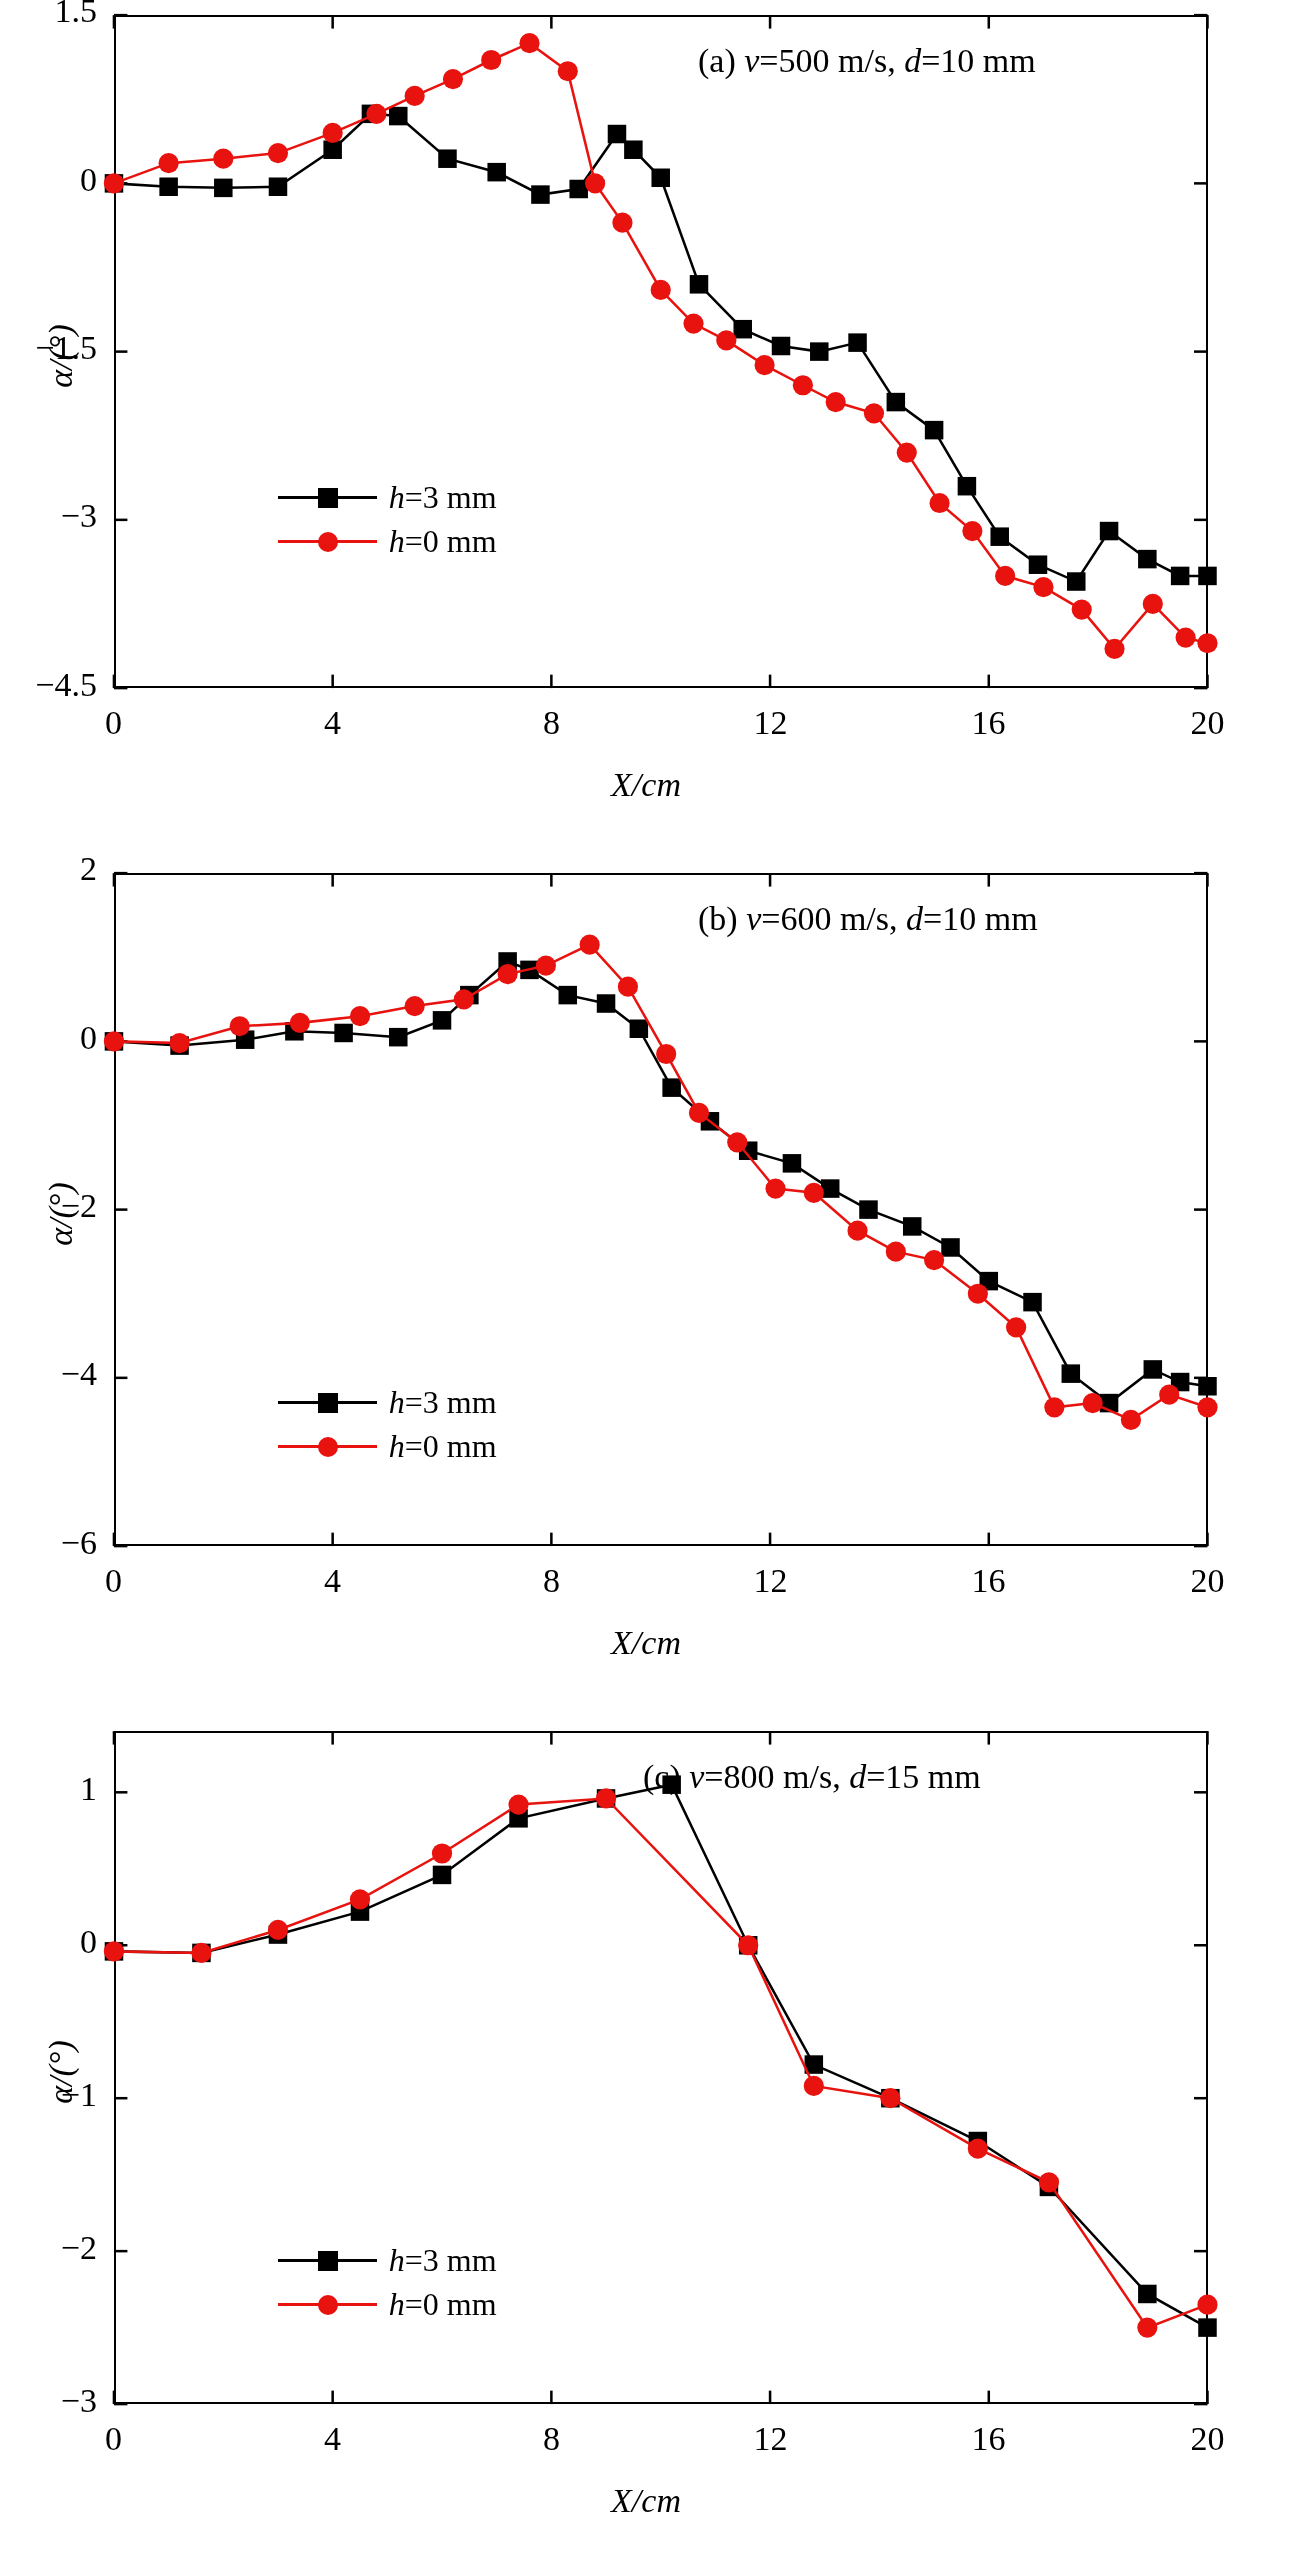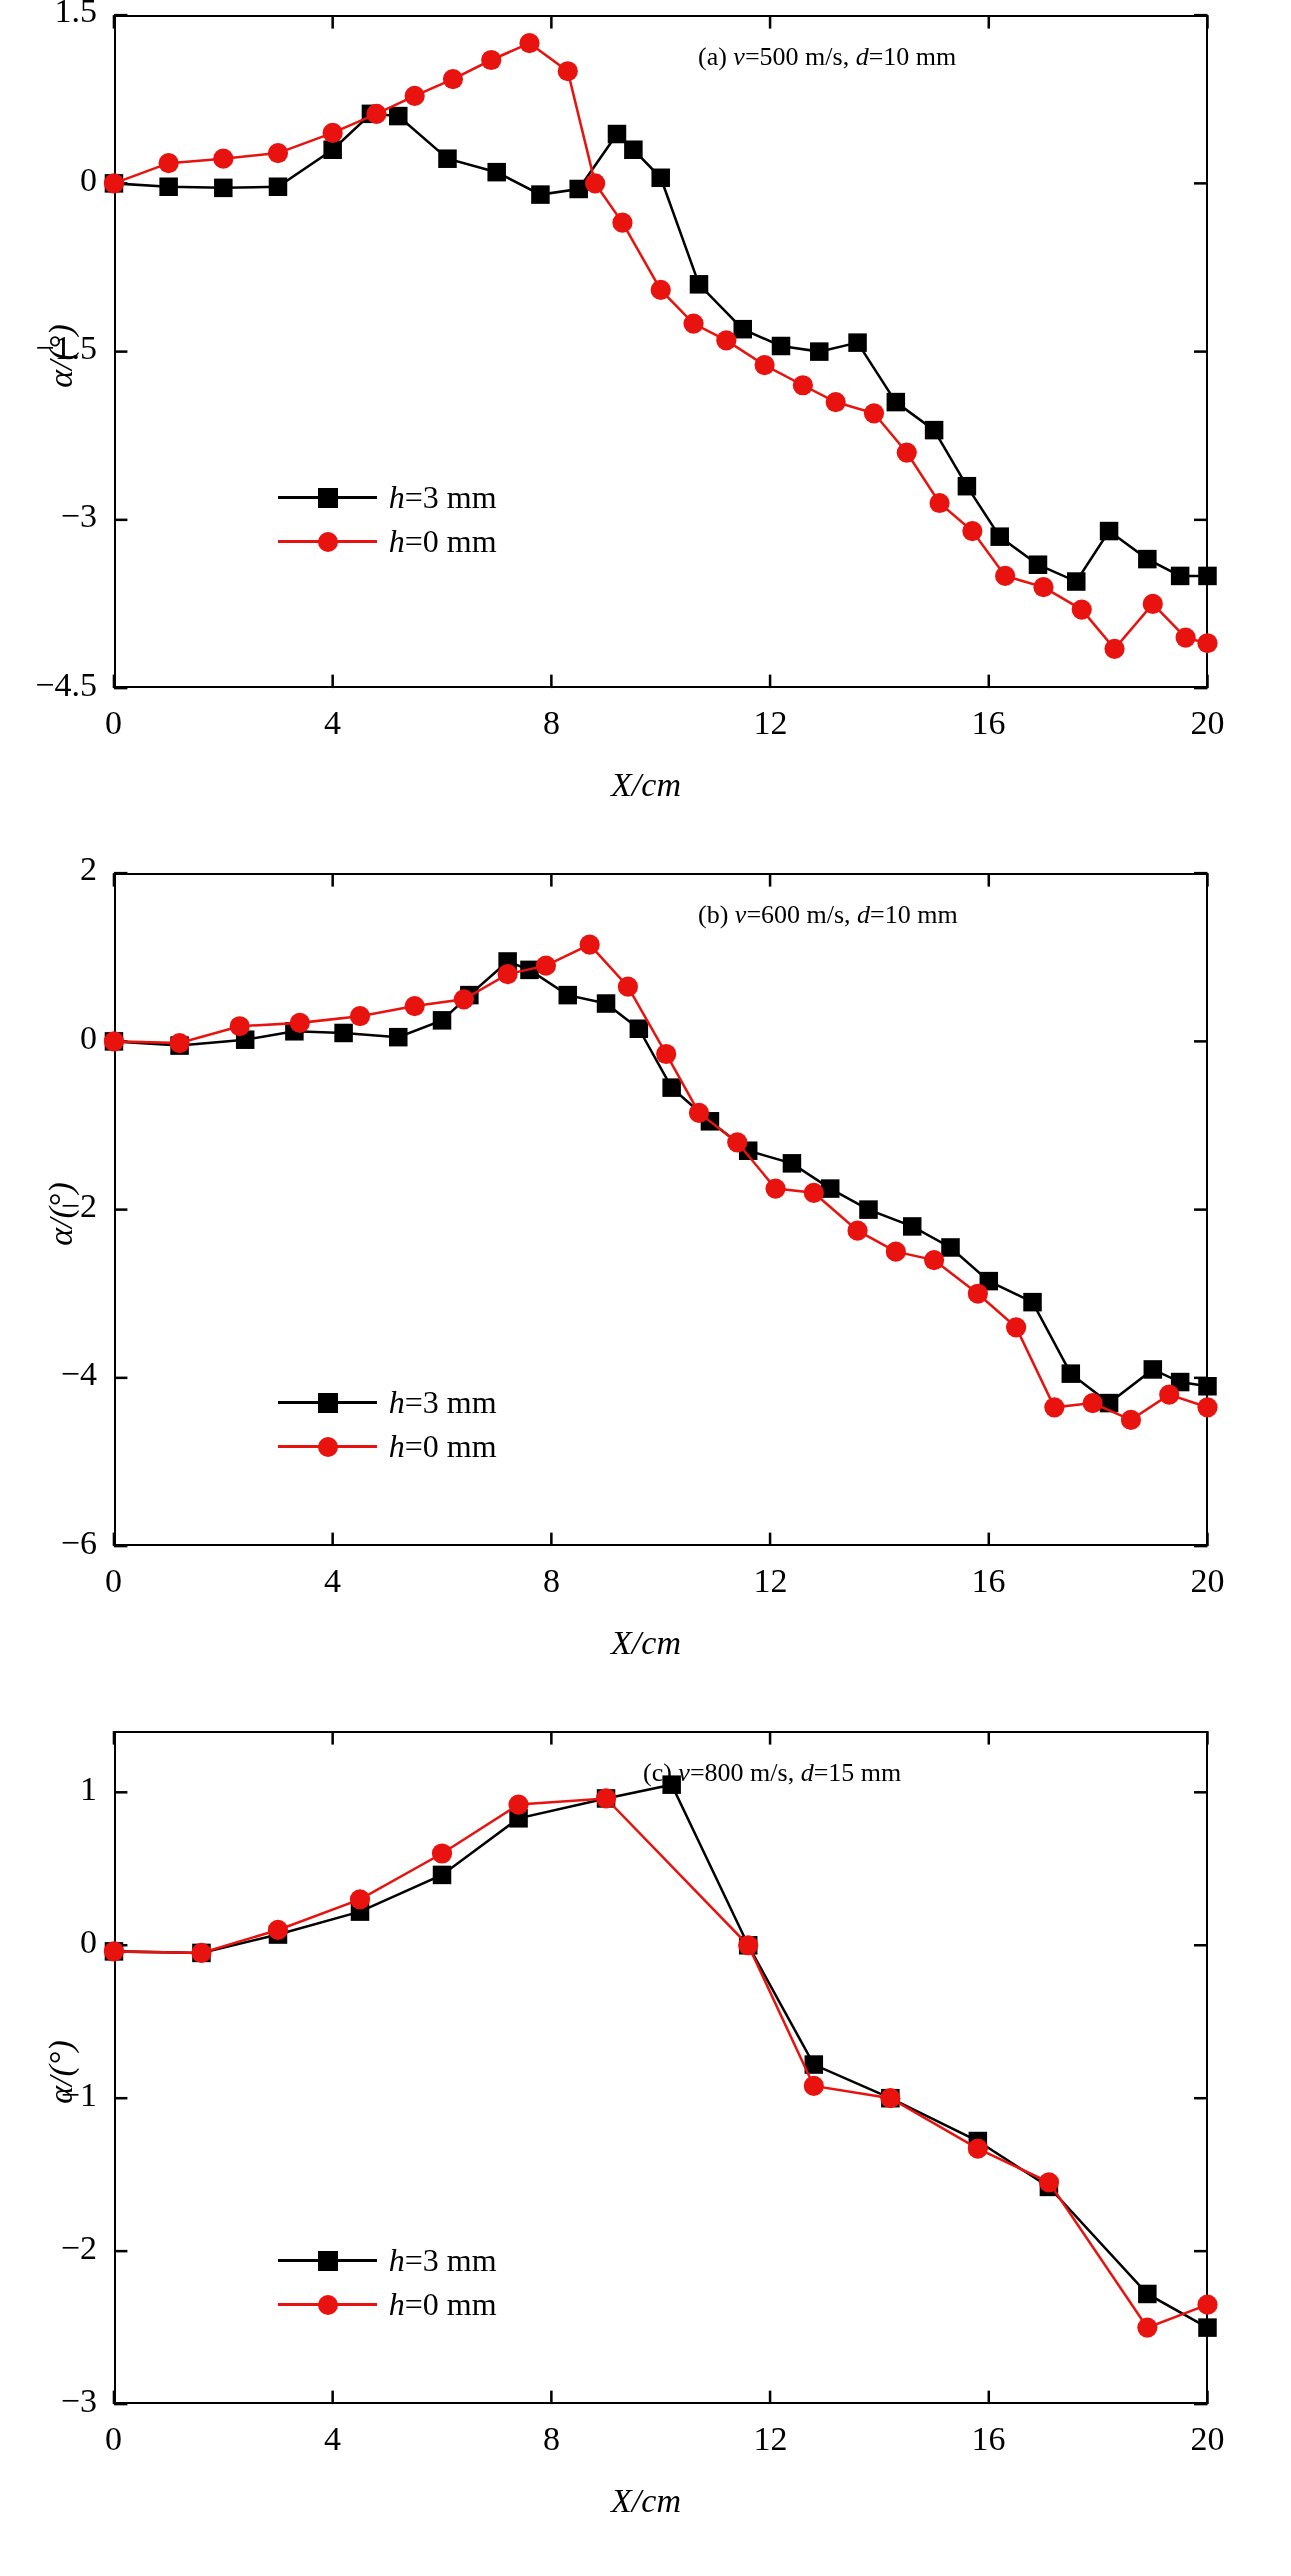--- a/index.html
+++ b/index.html
@@ -51,21 +51,21 @@
   }
   .axis-label-x {
     position: absolute;
     font-size: 34px;
     white-space: nowrap;
     font-style: italic;
     font-family: Liberation Serif, serif;
   }
   .panel-title {
     position: absolute;
-    font-size: 26px;
+    font-size: 34px;
     white-space: nowrap;
   }
   .tick-label {
     position: absolute;
     font-size: 34px;
     white-space: nowrap;
     text-align: center;
   }
   .legend {
     position: absolute;

